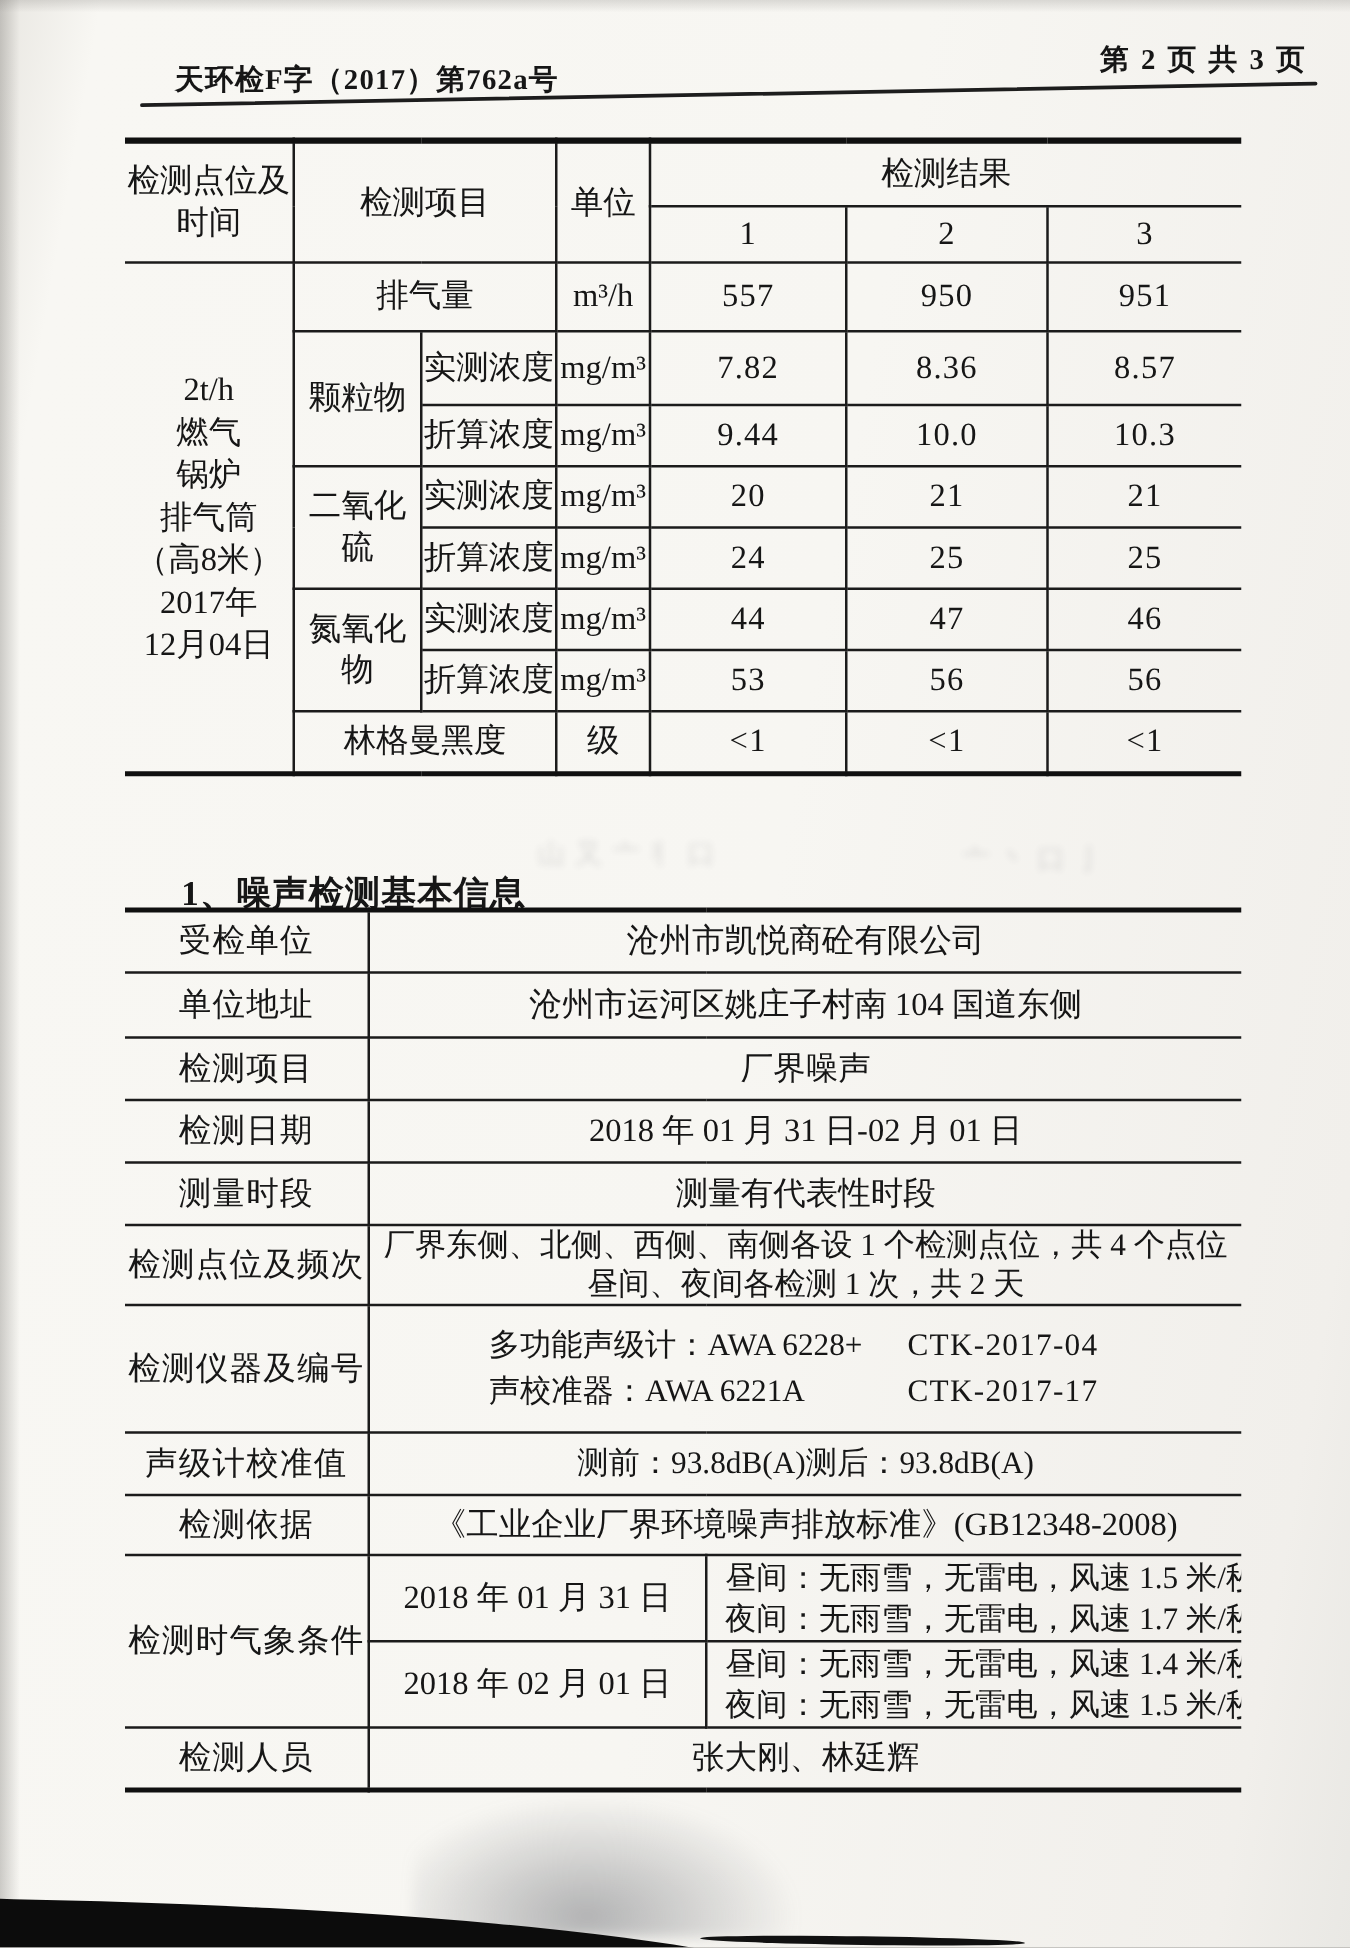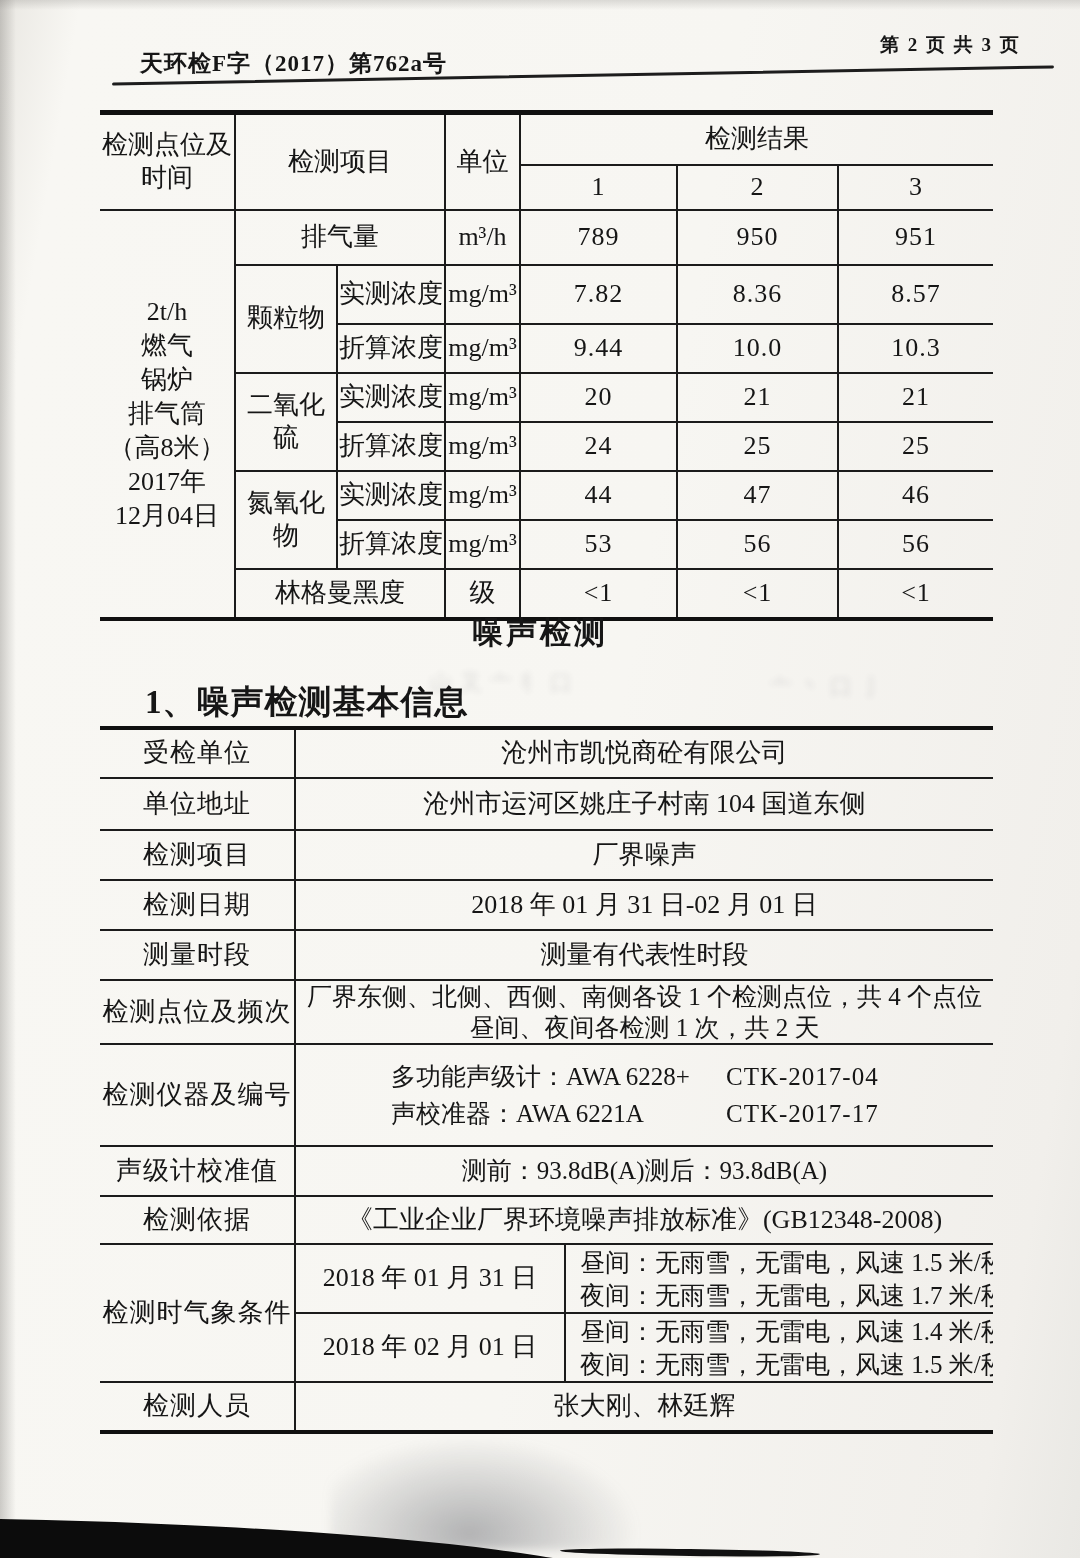--- a/index.html
+++ b/index.html
@@ -17,21 +17,21 @@
     background:#0c0c0c;border-top-right-radius:100% 90%;transform:rotate(.6deg);}
   .bottom-line{position:absolute;left:560px;bottom:2px;width:260px;height:7px;
     background:#111;border-radius:50%;transform:rotate(.8deg);}
   .smudge{position:absolute;left:330px;top:1435px;width:310px;height:115px;
     background:radial-gradient(ellipse at 45% 85%,rgba(110,112,118,.5),rgba(110,112,118,0) 70%);
     filter:blur(5px);}
   .ghost{position:absolute;filter:blur(3px);opacity:.16;color:#3a3a44;
     font-size:22px;letter-spacing:8px;}
   
   .doc-number{position:absolute;left:140px;top:48px;font-size:23px;font-weight:bold;letter-spacing:1px;text-align:right;}
-  .page-info{position:absolute;left:880px;top:32px;font-size:19px;font-weight:bold;letter-spacing:2px;}
+  .page-info{position:absolute;left:880px;top:32px;font-size:23px;font-weight:bold;letter-spacing:2px;}
   .header-rule{position:absolute;left:112px;top:74px;width:942px;height:3px;background:#1d1d1d;
     transform:rotate(-1.05deg);border-radius:3px;}
   
   table.tbl{position:absolute;left:100px;border-collapse:collapse;table-layout:fixed;width:893px;}
   table.tbl td{border:2px solid #1b1b1b;text-align:center;vertical-align:middle;
     padding:0;font-size:26px;line-height:1.25;overflow:hidden;}
   table.tbl td.no-left{border-left:none;}
   table.tbl td:last-child{border-right:none;}
   .tbl1{top:110px;border-top:5px solid #101010;border-bottom:4px solid #101010;}
   .tbl2{top:726px;border-top:4px solid #101010;border-bottom:4px solid #101010;}
@@ -43,21 +43,21 @@
   .val{font-size:25px;}
   .two-line{line-height:31px;font-size:25px;}
   .instr-line{display:flex;align-items:center;height:37px;padding-left:95px;text-align:left;}
   .instr-name{display:inline-block;min-width:335px;font-size:25px;text-align:left;}
   .instr-code{display:inline-block;font-size:25px;letter-spacing:1px;text-align:left;}
   .calib{display:flex;justify-content:center;font-size:25px;}
   .weather-line{display:block;text-align:left;padding-left:14px;font-size:25px;line-height:33px;white-space:nowrap;}
   
   .section-title{position:absolute;left:0;width:1080px;top:612px;text-align:center;
     font-size:31px;font-weight:bold;letter-spacing:3px;}
-  .section-subtitle{position:absolute;left:145px;top:680px;font-size:33px;font-weight:bold;letter-spacing:1px;}
+  .section-subtitle{position:absolute;left:145px;top:696px;font-size:28px;font-weight:bold;letter-spacing:1px;}
 </style>
 </head>
 <body>
 
 <div class="page">
 
   <div class="edge-left"></div>
   <div class="edge-top"></div>
 
   <div class="doc-number">天环检F字（2017）第762a号</div>
@@ -91,21 +91,21 @@
         <span class="pt-line">2t/h</span>
         <span class="pt-line">燃气</span>
         <span class="pt-line">锅炉</span>
         <span class="pt-line">排气筒</span>
         <span class="pt-line">（高8米）</span>
         <span class="pt-line">2017年</span>
         <span class="pt-line">12月04日</span>
       </td>
       <td colspan="2">排气量</td>
       <td class="unit">m³/h</td>
-      <td class="num">789</td>
+      <td class="num">557</td>
       <td class="num">950</td>
       <td class="num">951</td>
     </tr>
     <tr style="height:59px">
       <td rowspan="2">颗粒物</td>
       <td>实测浓度</td>
       <td class="unit">mg/m³</td>
       <td class="num">7.82</td>
       <td class="num">8.36</td>
       <td class="num">8.57</td>
@@ -150,21 +150,20 @@
     <tr style="height:50px">
       <td colspan="2">林格曼黑度</td>
       <td class="unit">级</td>
       <td class="num">&lt;1</td>
       <td class="num">&lt;1</td>
       <td class="num">&lt;1</td>
     </tr>
   </tbody>
     </table>
 
-  <div class="section-title">噪声检测</div>
   <div class="section-subtitle">1、噪声检测基本信息</div>
   <div class="ghost" style="left:430px;top:668px;">山又亠丬口</div>
   <div class="ghost" style="left:770px;top:672px;">亠丶口亅</div>
 
   <table class="tbl tbl2">
     <colgroup>
       <col style="width:195px">
         <col style="width:270px">
         <col style="width:428px">
     </colgroup>

